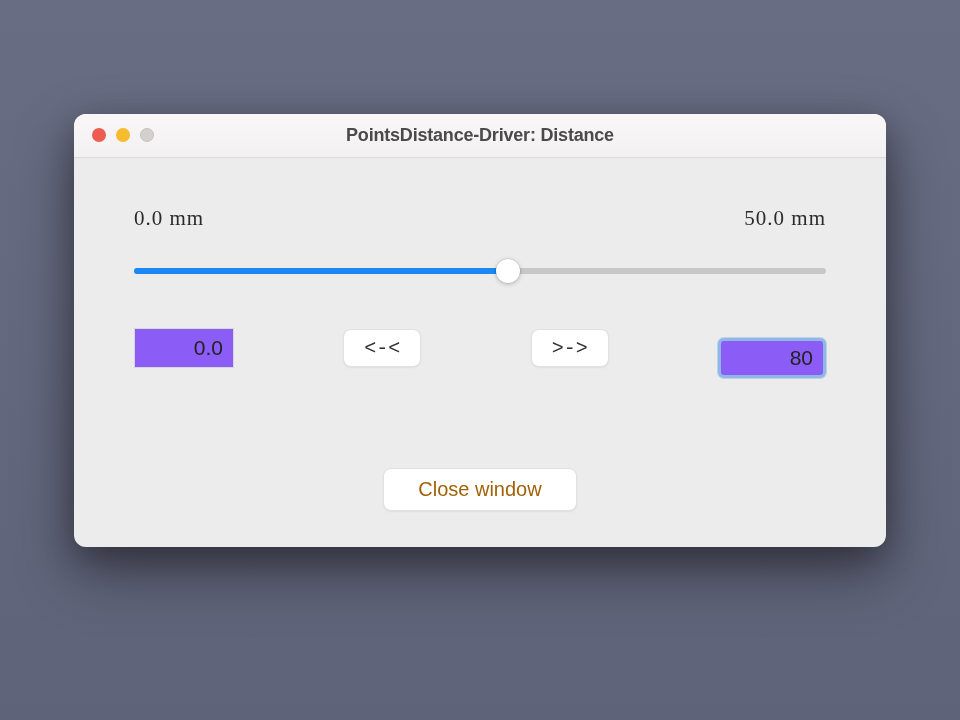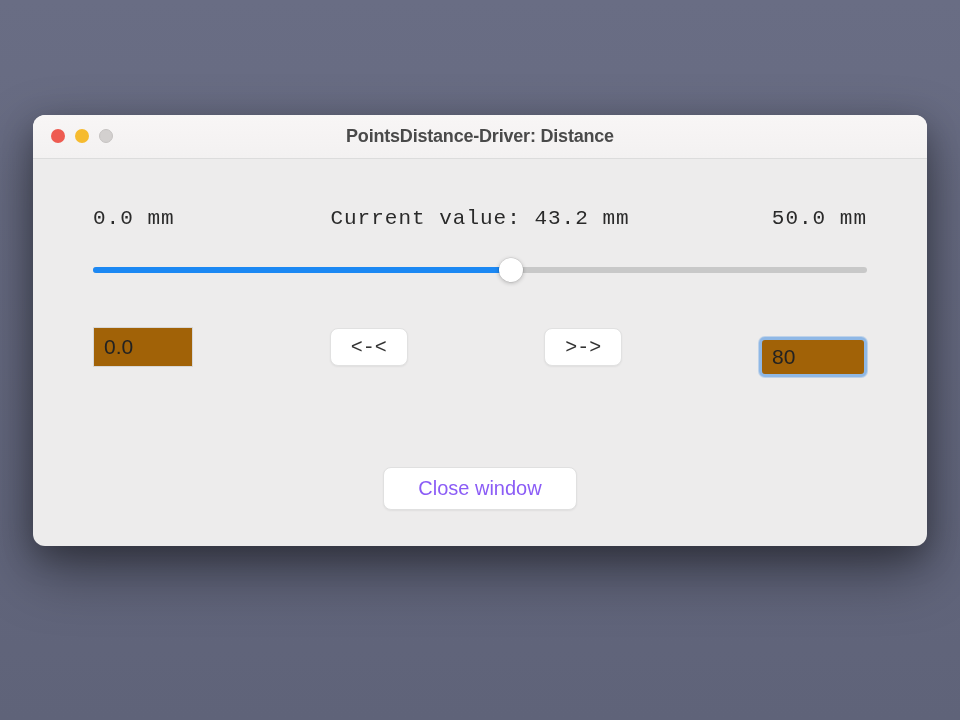--- a/index.html
+++ b/index.html
@@ -11,21 +11,21 @@
       width: 960px;
       height: 720px;
       background: linear-gradient(180deg, #696d84 0%, #5f6379 100%);
       font-family: -apple-system, BlinkMacSystemFont, "Segoe UI", sans-serif;
       display: flex;
       align-items: center;
       justify-content: center;
       overflow: hidden;
     }
     .window {
-      width: 894px;
+      width: 812px;
       background: #edecec;
       border-radius: 12px;
       box-shadow: 0 25px 60px rgba(0,0,0,0.4), 0 10px 30px rgba(0,0,0,0.25);
       overflow: hidden;
       position: relative;
       top: -30px;
     }
     .titlebar {
       height: 44px;
       background: linear-gradient(180deg, #f8f6f6 0%, #f3f1f1 100%);
@@ -55,21 +55,21 @@
       font-weight: 700;
       color: #4a4a4a;
       letter-spacing: -0.2px;
     }
     .content {
       padding: 48px 56px 36px 56px;
     }
     .labels-row {
       display: flex;
       justify-content: space-between;
-      font-family: Liberation Mono, monospace;
+      font-family: Liberation Serif, serif;
       font-size: 21px;
       color: #2a2a2a;
       letter-spacing: 1px;
       margin-bottom: 28px;
       padding: 0 4px;
     }
     .labels-row .center-label {
       position: absolute;
       left: 50%;
       transform: translateX(-50%);
@@ -115,27 +115,28 @@
     .controls-row {
       display: flex;
       align-items: center;
       justify-content: space-between;
       margin-bottom: 90px;
       padding: 0 4px;
     }
     .text-input {
       width: 100px;
       height: 40px;
-      background: #a16207;
+      background: #8b5cf6;
       border: 1px solid #d7d7d7;
       border-radius: 0px;
       font-size: 21px;
       padding: 0 10px;
       color: #222;
       font-family: -apple-system, BlinkMacSystemFont, sans-serif;
+      text-align: right;
     }
     .text-input.focused {
       width: 108px;
       border: 3px solid #8fb8e6;
       border-radius: 6px;
       box-shadow: 0 0 0 1px rgba(143,184,230,0.5);
       margin-top: 19px;
     }
     .step-btn {
       width: 78px;
@@ -152,21 +153,21 @@
     .close-row {
       display: flex;
       justify-content: center;
     }
     .close-btn {
       padding: 9px 34px;
       background: #fff;
       border: 1px solid #e0e0e0;
       border-radius: 8px;
       font-size: 20px;
-      color: #8b5cf6;
+      color: #a16207;
       cursor: pointer;
       box-shadow: 0 1px 2px rgba(0,0,0,0.06);
       font-family: -apple-system, BlinkMacSystemFont, sans-serif;
     }
   </style>
 </head>
 <body>
 
 <div class="window">
   <div class="titlebar">
@@ -175,21 +176,20 @@
       <div class="traffic-light tl-min"></div>
       <div class="traffic-light tl-max"></div>
     </div>
     <div class="title">PointsDistance-Driver: Distance</div>
   </div>
 
   <div class="content">
     <div class="labels-row-wrap">
       <div class="labels-row">
         <span>0.0 mm</span>
-        <span class="center-label">Current value: 43.2 mm</span>
         <span>50.0 mm</span>
       </div>
     </div>
 
     <div class="slider-wrap">
       <div class="slider-track"></div>
       <div class="slider-fill" id="slider-fill" style="width: calc(54% - 4px);"></div>
       <div class="slider-thumb" id="slider-thumb" style="left: calc(54% - 0.32px);"></div>
     </div>
 

